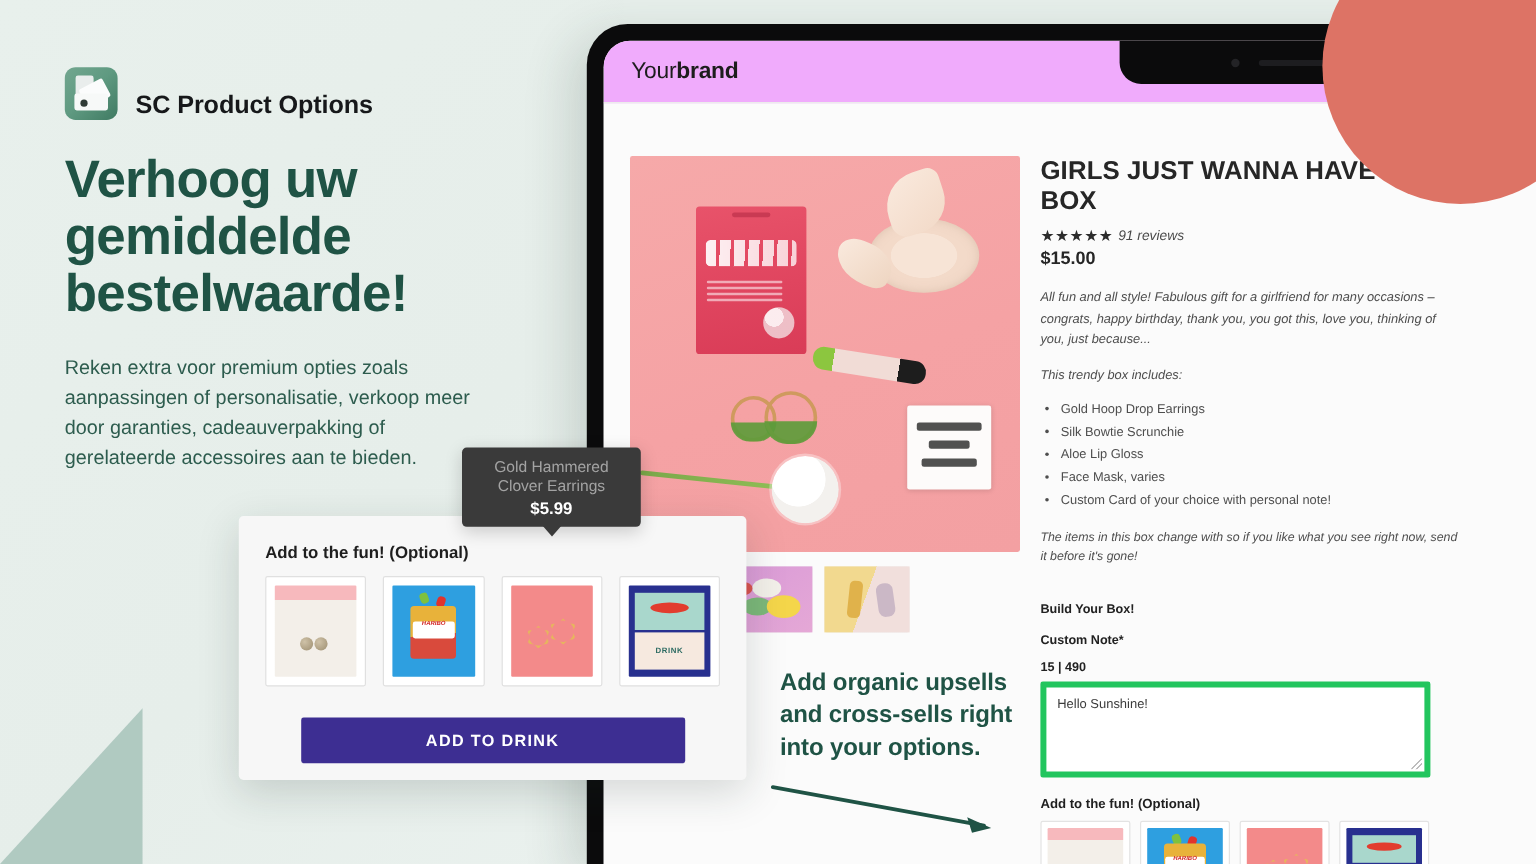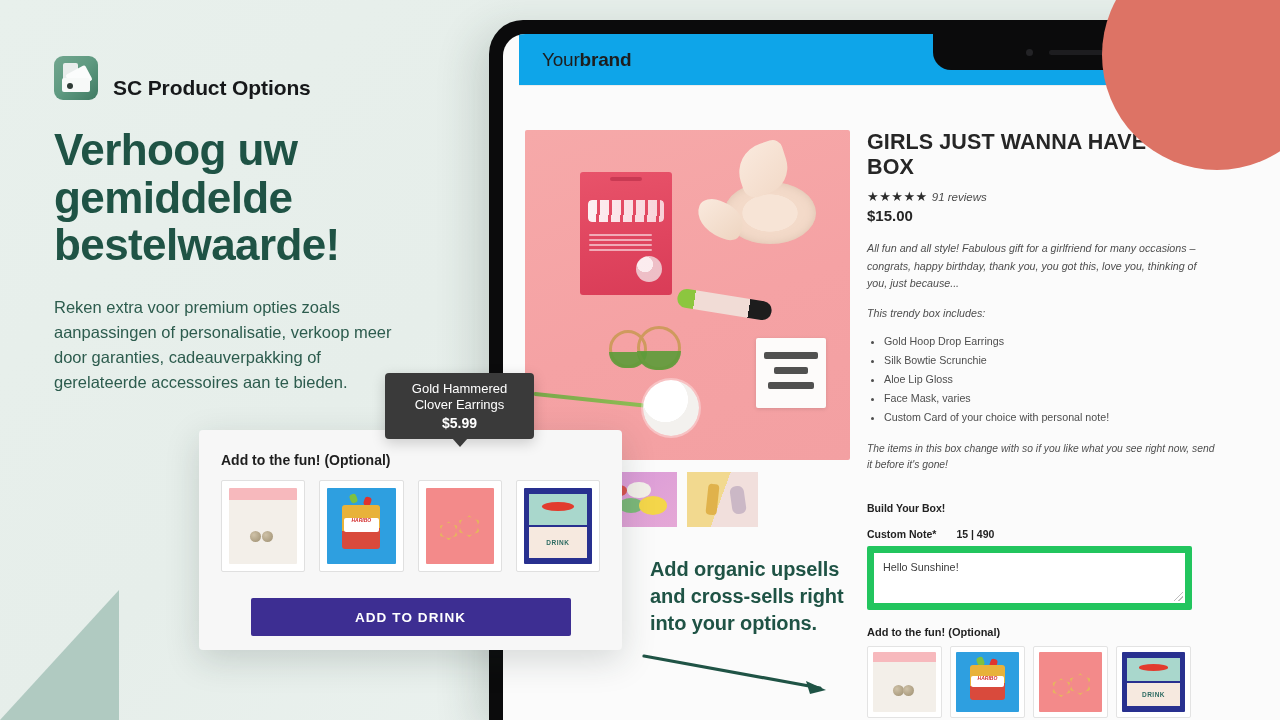--- a/index.html
+++ b/index.html
@@ -54,25 +54,24 @@
   .notch-speaker { width: 62px; height: 5px; border-radius: 3px; background: #1d1d20; }
   .notch-cam {
     width: 13px; height: 13px; border-radius: 50%;
     background: radial-gradient(circle at 42% 38%, #4b3a66 0%, #241d33 48%, #0d0d12 100%);
     box-shadow: 0 0 0 1px #1a1a1e;
   }
 
   
   #site-nav {
     position: absolute; top: 0; left: 0; right: 0; height: 52px;
-    background: #0ea5e9;
+    background: #f0abfc;
     border-bottom: 1px solid #ececec;
     display: flex; align-items: center; padding: 0 20px 0 23px;
     z-index: 5;
-    margin-left: 16px;
   }
   #brand-logo { font-size: 19px; color: #1d1d1d; letter-spacing: -.2px; white-space: nowrap; }
   #brand-logo b { font-weight: 700; }
   #brand-logo span.thin { font-weight: 400; }
   #nav-links { display: flex; align-items: center; gap: 23px; margin-left: 42px; }
   .nav-link {
     font-size: 11.5px; letter-spacing: .55px; color: #3b3b3b; white-space: nowrap;
     display: flex; align-items: center; gap: 5px; cursor: pointer;
   }
   .chev { display: inline-block; width: 7px; height: 7px; position: relative; top: -2px; }
@@ -181,25 +180,25 @@
   #reviews-count { font-size: 11.5px; color:#4a4a4a;font-style:italic; }
   #price { font-size: 15px; font-weight: 700; color:#262626; margin-top: 3px; }
   .desc {
     font-size: 10.7px; line-height: 1.62; color:#4e4e4e; margin-top: 16px; font-style: italic;
   }
   .desc.tight { margin-top: 13px; }
   #includes-list { margin: 9px 0 0 17px; }
   #includes-list li { font-size: 10.7px; line-height: 1.78; color:#4e4e4e; }
   #fineprint { font-style: italic; font-size: 10.3px; line-height:1.6; color:#4e4e4e; margin-top: 14px; }
   #build-label { font-size: 10.5px; font-weight:700; color:#222; margin-top: 28px; }
-  #note-row { display:flex; align-items:baseline; gap: 20px; margin-top: 14px; }
+  #note-row { display:flex; align-items:baseline; gap: 10px; margin-top: 14px; flex-direction: column; }
   #note-label { font-size: 10.5px; font-weight:700; color:#222; }
   #note-counter { font-size: 10.5px; font-weight:700; color:#222; }
   #note-box {
-    margin-top: 6px; width: 325px; height: 64px; border:7px solid #22c55e; background:#fff;
+    margin-top: 6px; width: 325px; height: 80px; border:5px solid #22c55e; background:#fff;
     border-radius: 2px; position:relative; padding: 8px 9px;
     font-size: 10.8px; color:#3c3c3c;
   }
   #note-box::after {
     content:""; position:absolute; right:2px; bottom:2px; width:9px; height:9px;
     background:
       linear-gradient(135deg, transparent 45%, #bdbdbd 45% 55%, transparent 55%),
       linear-gradient(135deg, transparent 70%, #bdbdbd 70% 80%, transparent 80%);
   }
   #addfun-label-r { font-size: 11px; font-weight:700; color:#1f1f1f; margin-top: 16px; }
@@ -317,21 +316,21 @@
   }
 
   
   #tooltip {
     position: absolute; left: 385px; top: 373px; width: 149px; height: 66px;
     background:#3a3a3a; border-radius:4px; z-index: 9;
     display:flex; flex-direction:column; align-items:center; justify-content:center;
     padding: 6px 8px;
     box-shadow: 0 4px 14px rgba(0,0,0,.18);
   }
-  #tooltip .t-name { font-size: 13px; color:#ffffff; line-height:1.22; text-align:center; }
+  #tooltip .t-name { font-size: 13px; color:#a3a3a3; line-height:1.22; text-align:center; }
   #tooltip .t-price { font-size: 14px; font-weight:700; color:#fff; margin-top: 2px; }
   #tooltip::after {
     content:""; position:absolute; left: 50%; bottom:-8px; margin-left:-8px;
     border-left:8px solid transparent; border-right:8px solid transparent;
     border-top:9px solid #3a3a3a;
   }
 
   
   #annotation {
     position: absolute; left: 650px; top: 556px; width: 210px; z-index: 8;

